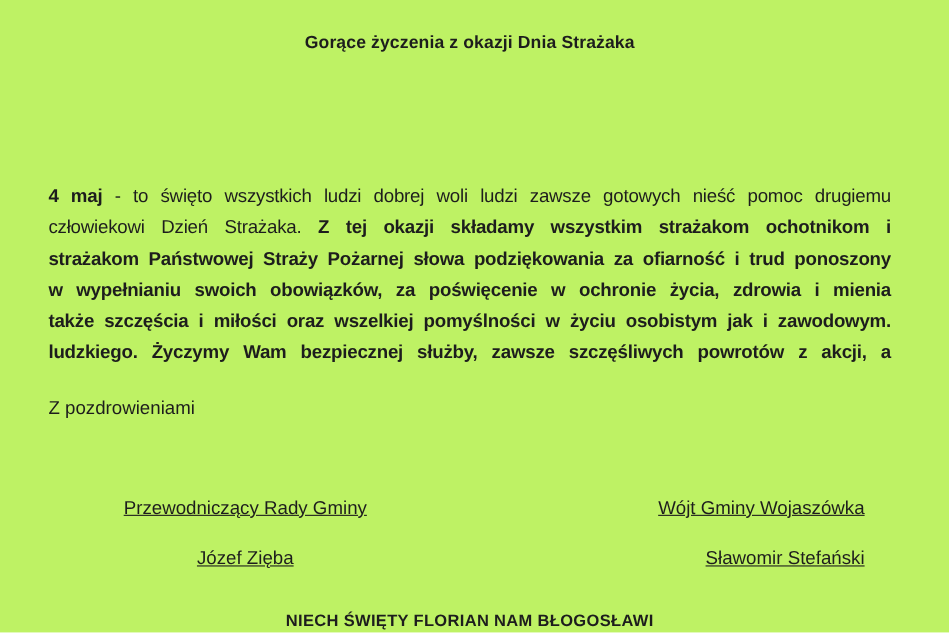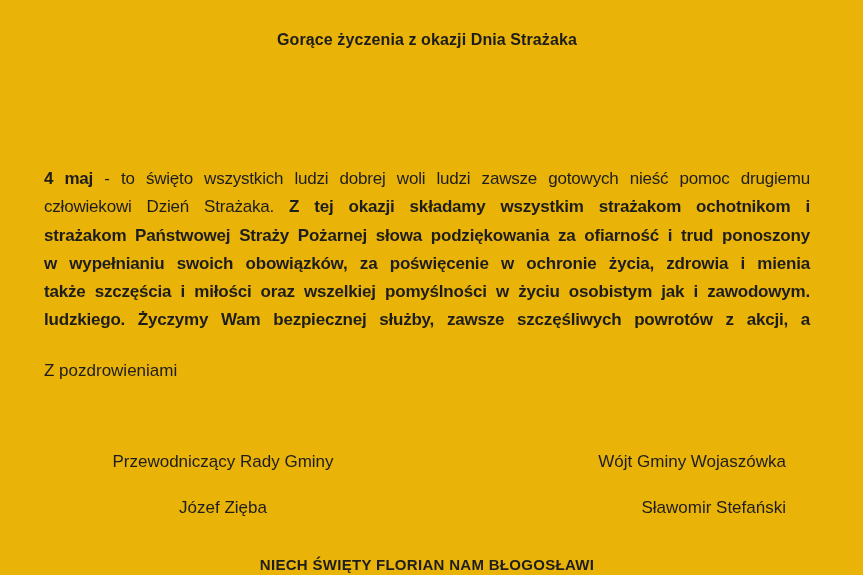--- a/index.html
+++ b/index.html
@@ -1,19 +1,19 @@
 <!DOCTYPE html>
 <html><head>
 <meta charset="utf-8">
 <style>
   html,body{margin:0;padding:0;background:#ffffff;}
   .page{
     position:relative;
     width:863px;height:575px;
-    background:#eab308;
+    background:#bef264;
     color:#1d1d1d;
     font-family:"Liberation Sans",sans-serif;
     overflow:hidden;
   }
   .title{
     position:absolute;top:31px;left:44px;width:766px;
     margin:0;
     text-align:center;
     font-size:16px;font-weight:700;
     letter-spacing:0.1px;
@@ -37,20 +37,21 @@
   .b{font-weight:700;}
   .closing{
     position:absolute;top:361px;left:44px;width:766px;
     text-align:left;
     font-size:17px;
   }
   .sig{
     position:absolute;top:452px;width:320px;
     text-align:center;
     font-size:17px;
+    text-decoration:underline;
   }
   .sig-left{left:63px;}
   .sig-right{left:466px;text-align:right;}
   .sig-name{margin-top:26px;}
   .footer{
     position:absolute;top:540px;left:44px;width:766px;
     text-align:center;
     font-size:15px;font-weight:700;
     letter-spacing:0.3px;
     margin-top:16px;

